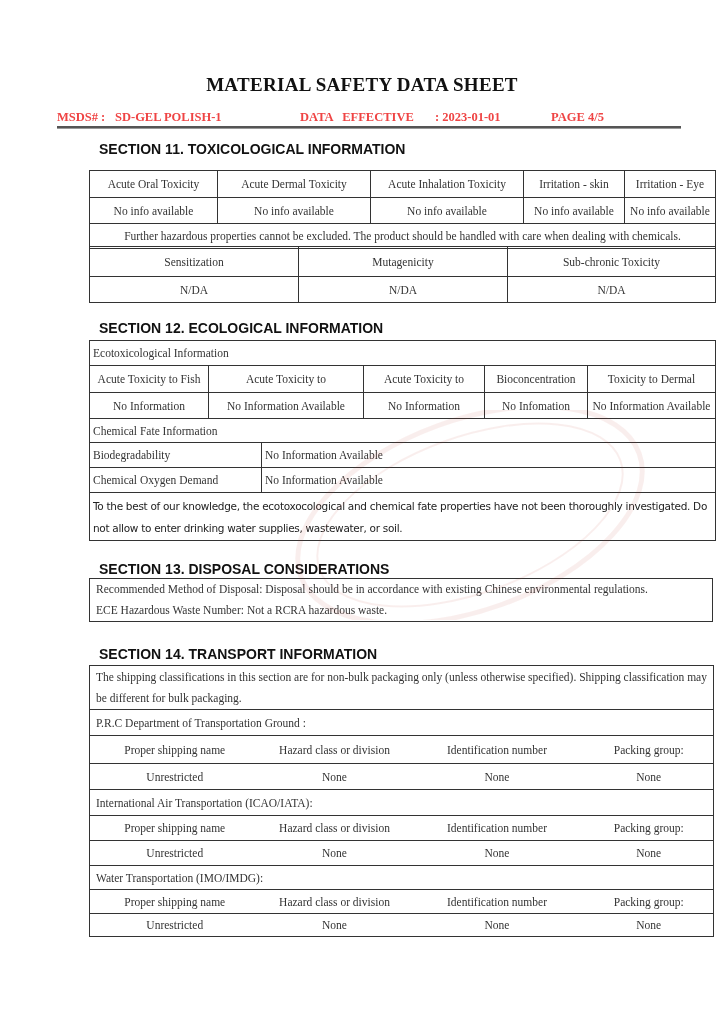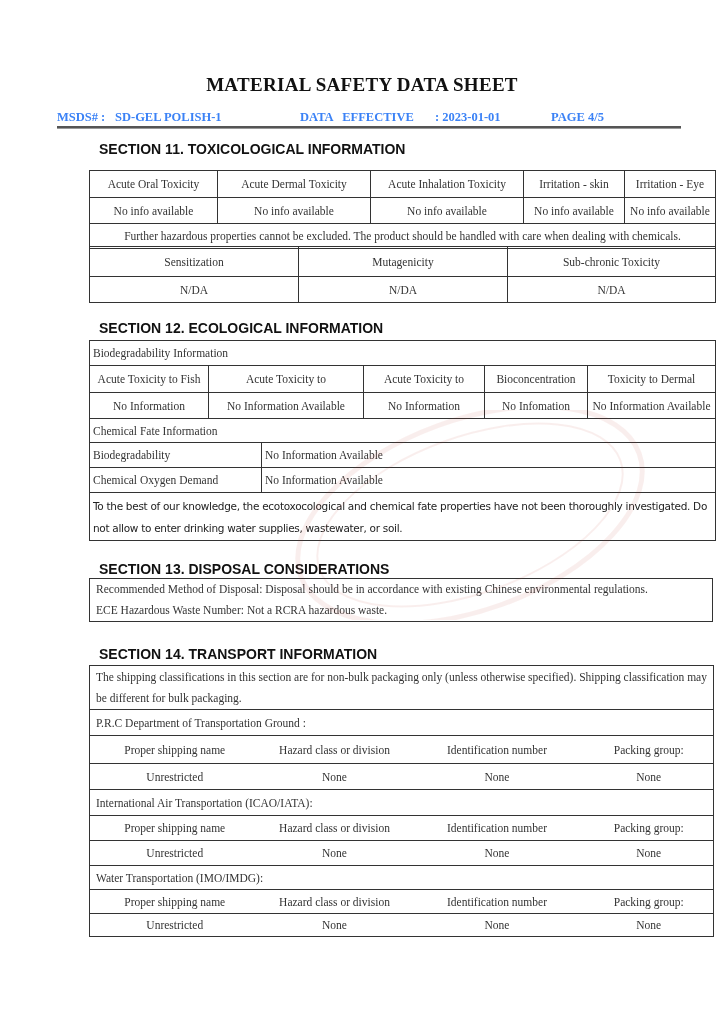--- a/index.html
+++ b/index.html
@@ -5,21 +5,21 @@
   html, body { margin: 0; padding: 0; background: #ffffff; }
   body { width: 724px; height: 1024px; position: relative; overflow: hidden; color: #222; }
 
   .doc-title {
     position: absolute; left: 0; width: 724px; top: 74px;
     text-align: center; font-family: "Liberation Serif", serif;
     font-weight: bold; font-size: 19px; letter-spacing: 0.3px; color: #111;
   }
   .meta-row {
     position: absolute; left: 57px; top: 108px; width: 624px; height: 18px;
-    font-family: "Liberation Serif", serif; font-size: 12.5px; font-weight: bold; color: #3b82f6;
+    font-family: "Liberation Serif", serif; font-size: 12.5px; font-weight: bold; color: #ef4444;
   }
   .meta-row span { position: absolute; top: 2px; white-space: nowrap; }
   .meta-line {
     position: absolute; left: 57px; top: 126px; width: 624px; height: 0;
     border-top: 2px solid #555; border-bottom: 1px solid #999;
   }
 
   .section-heading {
     position: absolute; left: 75px; font-family: "Liberation Sans", sans-serif;
     font-weight: bold; font-size: 14px; color: #111; white-space: nowrap; margin-left: 24px;
@@ -112,21 +112,21 @@
 <table class="grid" style="left:57px; top:340px; width:626px;">
   <colgroup>
     <col style="width:119px">
       <col style="width:155px">
       <col style="width:121px">
       <col style="width:103px">
       <col style="width:128px">
   </colgroup>
   <tbody>
       <tr style="height:25px;">
-    <td colspan="5" class="l">Biodegradability Information</td>
+    <td colspan="5" class="l">Ecotoxicological Information</td>
   </tr>
   <tr style="height:27px;">
     <td class="c">Acute Toxicity to Fish</td>
     <td class="c">Acute Toxicity to</td>
     <td class="c">Acute Toxicity to</td>
     <td class="c">Bioconcentration</td>
     <td class="c">Toxicity to Dermal</td>
   </tr>
   <tr style="height:26px;">
     <td class="c">No Information</td>

